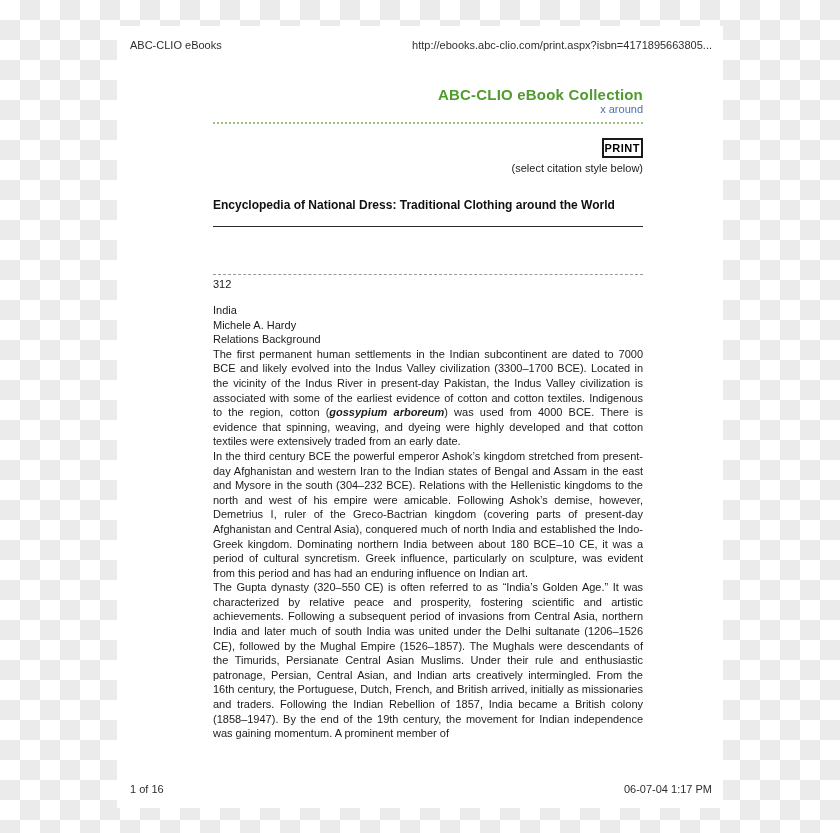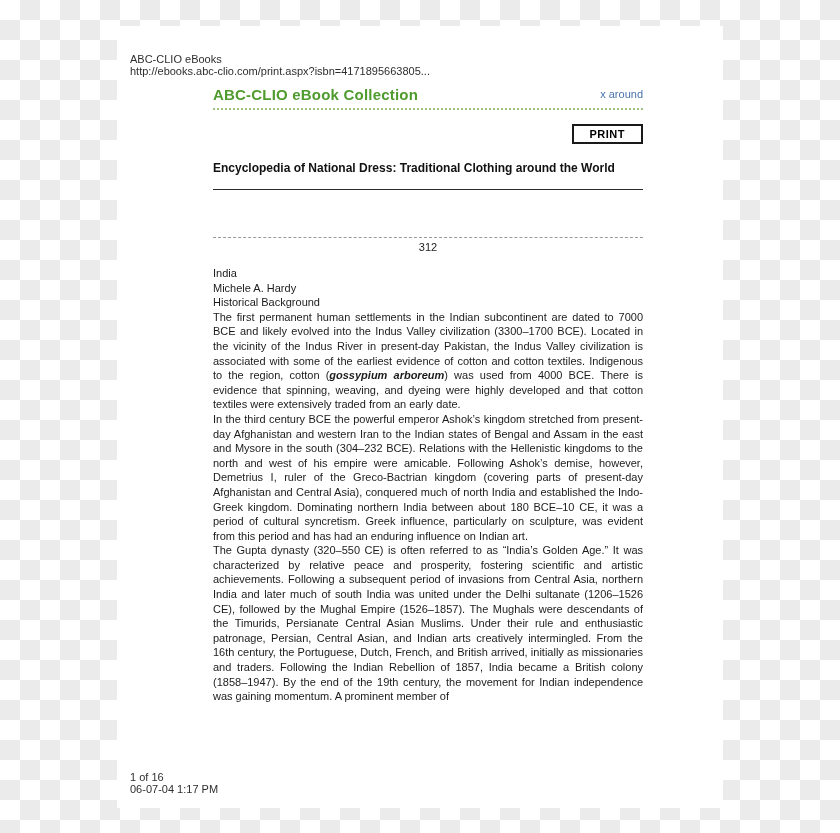--- a/index.html
+++ b/index.html
@@ -13,48 +13,48 @@
   }
   .page {
     position: absolute; left: 117px; top: 26px; width: 606px; height: 782px;
     background: #ffffff;
   }
   .doc-header, .doc-footer {
     position: absolute; left: 13px; right: 11px;
     display: flex; justify-content: space-between;
     font-size: 11px; color: #2e2e2e; white-space: nowrap;
   }
-  .doc-header { top: 27px; flex-direction: column; }
-  .doc-footer { bottom: 13px; flex-direction: column; }
+  .doc-header { top: 13px; }
+  .doc-footer { bottom: 13px; }
   .content {
     position: absolute; left: 96px; top: 60px; width: 430px;
     color: #1b1b1b;
   }
   .banner {
-    display: flex; justify-content: space-between; align-items: center;
-    border-bottom: 2px dotted #9cc27c; padding-bottom: 5px;
+    display: flex; justify-content: space-between; align-items: flex-end;
+    border-bottom: 2px dotted #9cc27c; padding-bottom: 5px; flex-direction: column;
   }
   .banner h1 {
     margin: 0; font-size: 15px; font-weight: 700; color: #4f9b2d; letter-spacing: 0.2px;
   }
   .close-link {
     font-size: 11px; color: #4a72ad; text-decoration: none; padding-bottom: 2px;
   }
   .print-row { text-align: right; margin-top: 14px; }
   .print-button {
     display: inline-block; border: 2px solid #1a1a1a; background: #ffffff;
     font-family: "Liberation Sans", sans-serif;
     font-size: 11px; font-weight: 700; letter-spacing: 0.5px;
-    padding: 2px 16px; cursor: pointer;
+    padding: 2px 1px; cursor: pointer;
   }
   .citation-hint { text-align: right; font-size: 11px; margin-top: 4px; color: #1b1b1b; }
-  .book-title { margin-top: 17px; font-size: 12px; font-weight: 700; line-height: 15px; color: #111; }
+  .book-title { margin-top: 24px; font-size: 12px; font-weight: 700; line-height: 15px; color: #111; }
   .solid-rule { border: none; border-top: 1px solid #2a2a2a; margin: 13px 0 0 0; height: 0; }
   .dashed-rule { border: none; border-top: 1px dashed #9a9a9a; margin: 47px 0 0 0; height: 0; }
-  .page-number { text-align: center; font-size: 11px; margin-top: 3px; }
+  .page-number { text-align: left; font-size: 11px; margin-top: 3px; }
   .article { margin-top: 13px; font-size: 11px; line-height: 14.6px; }
   .article .bold-line { font-weight: 400; }
   .article p { margin: 0; text-align: justify; }
   .italic { font-style: italic; font-weight: bold; }
 </style>
 </head>
 <body>
 
 <div class="page">
 
@@ -67,35 +67,36 @@
 
     <div class="banner">
       <h1>ABC-CLIO eBook Collection</h1>
       <a href="#" class="close-link">x around</a>
     </div>
 
     <div class="print-row">
       <button class="print-button">PRINT</button>
     </div>
 
+    <div class="citation-hint">(select citation style below)</div>
 
     <div class="book-title">
       <div>Encyclopedia of National Dress: Traditional Clothing around the World</div>
     </div>
 
     <hr class="solid-rule">
 
     <hr class="dashed-rule">
 
     <div class="page-number">312</div>
 
     <div class="article">
       <div class="bold-line">India</div>
       <div>Michele A. Hardy</div>
-      <div class="bold-line">Historical Background</div>
+      <div class="bold-line">Relations Background</div>
       <p><span>The first permanent human settlements in the Indian subcontinent are dated to 7000 BCE and likely evolved into the Indus Valley civilization (3300–1700 BCE). Located in the vicinity of the Indus River in present-day Pakistan, the Indus Valley civilization is associated with some of the earliest evidence of cotton and cotton textiles. Indigenous to the region, cotton (</span><span class="italic">gossypium arboreum</span><span>) was used from 4000 BCE. There is evidence that spinning, weaving, and dyeing were highly developed and that cotton textiles were extensively traded from an early date.</span></p>
       <p>In the third century BCE the powerful emperor Ashok’s kingdom stretched from present-day Afghanistan and western Iran to the Indian states of Bengal and Assam in the east and Mysore in the south (304–232 BCE). Relations with the Hellenistic kingdoms to the north and west of his empire were amicable. Following Ashok’s demise, however, Demetrius I, ruler of the Greco-Bactrian kingdom (covering parts of present-day Afghanistan and Central Asia), conquered much of north India and established the Indo-Greek kingdom. Dominating northern India between about 180 BCE–10 CE, it was a period of cultural syncretism. Greek influence, particularly on sculpture, was evident from this period and has had an enduring influence on Indian art.</p>
       <p>The Gupta dynasty (320–550 CE) is often referred to as “India’s Golden Age.” It was characterized by relative peace and prosperity, fostering scientific and artistic achievements. Following a subsequent period of invasions from Central Asia, northern India and later much of south India was united under the Delhi sultanate (1206–1526 CE), followed by the Mughal Empire (1526–1857). The Mughals were descendants of the Timurids, Persianate Central Asian Muslims. Under their rule and enthusiastic patronage, Persian, Central Asian, and Indian arts creatively intermingled. From the 16th century, the Portuguese, Dutch, French, and British arrived, initially as missionaries and traders. Following the Indian Rebellion of 1857, India became a British colony (1858–1947). By the end of the 19th century, the movement for Indian independence was gaining momentum. A prominent member of</p>
     </div>
 
   </div>
 
   <div class="doc-footer">
     <span>1 of 16</span>
     <span>06-07-04 1:17 PM</span>

